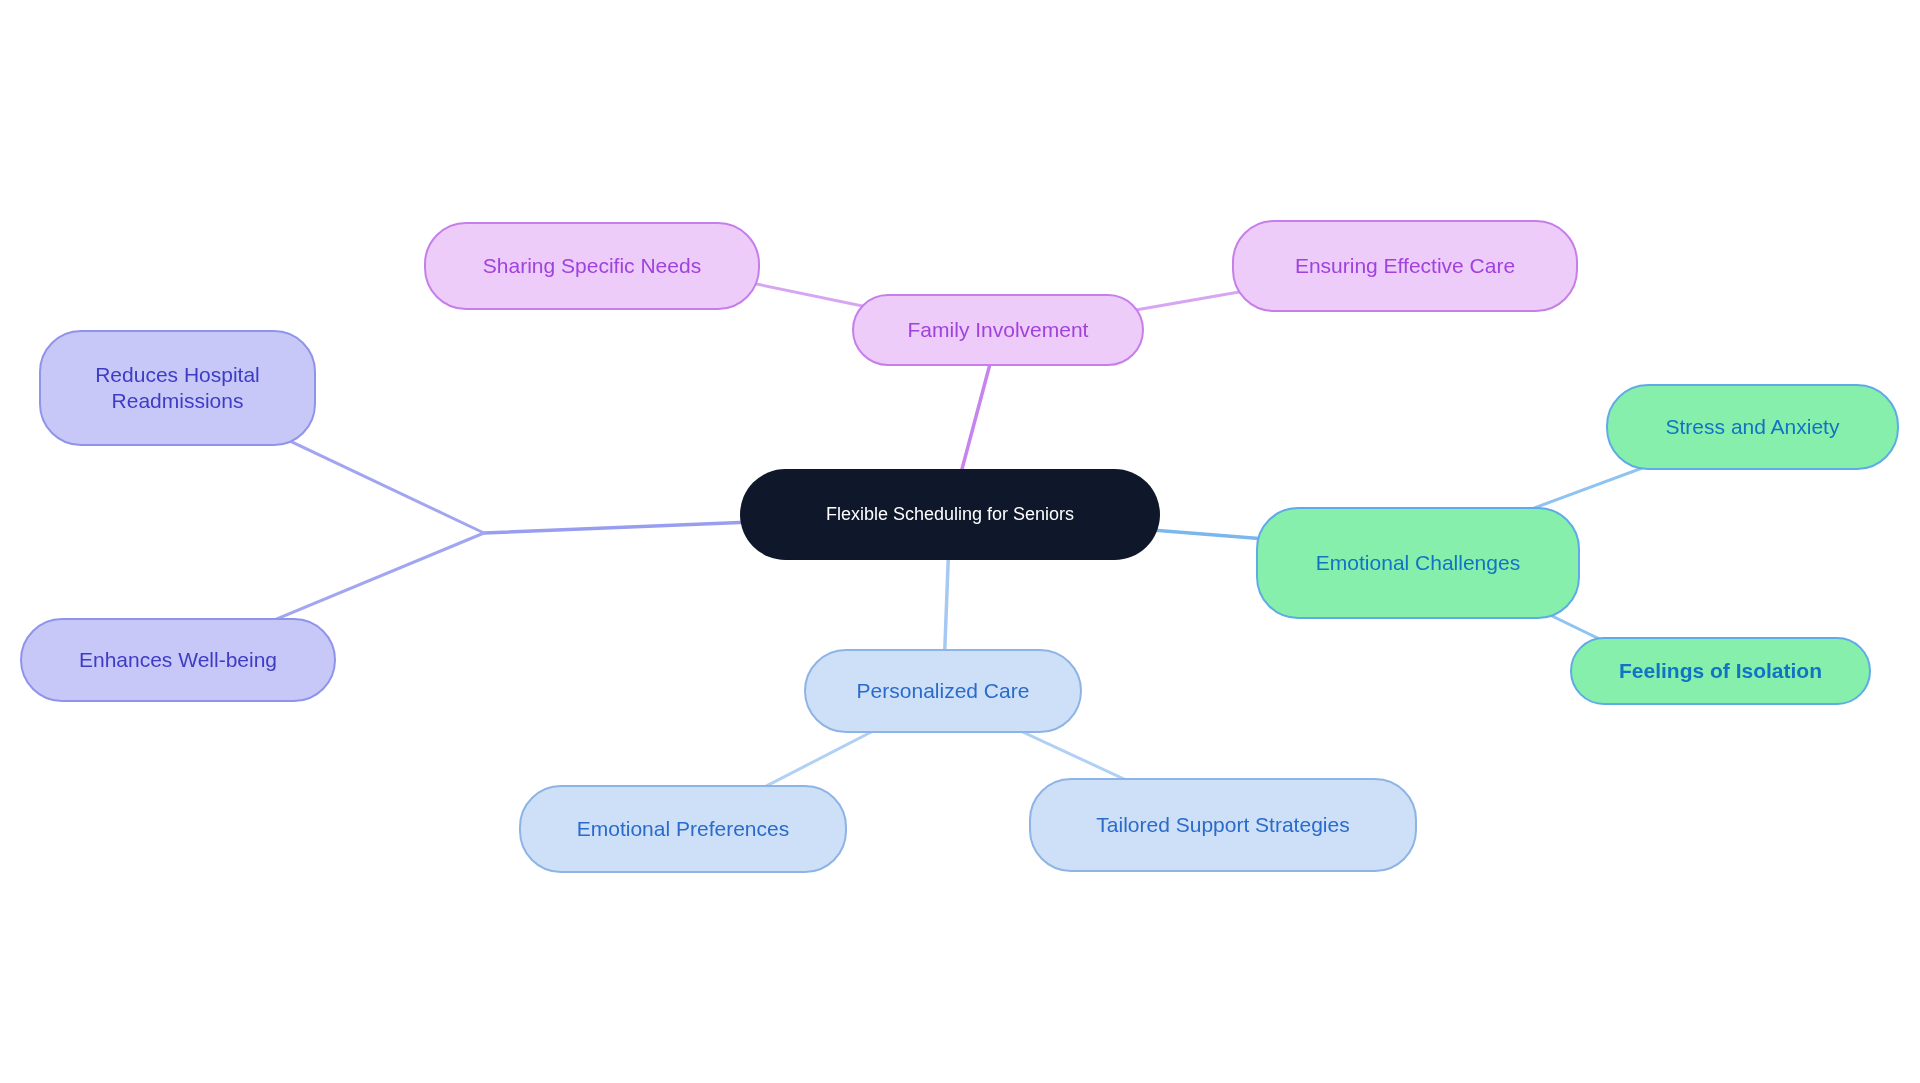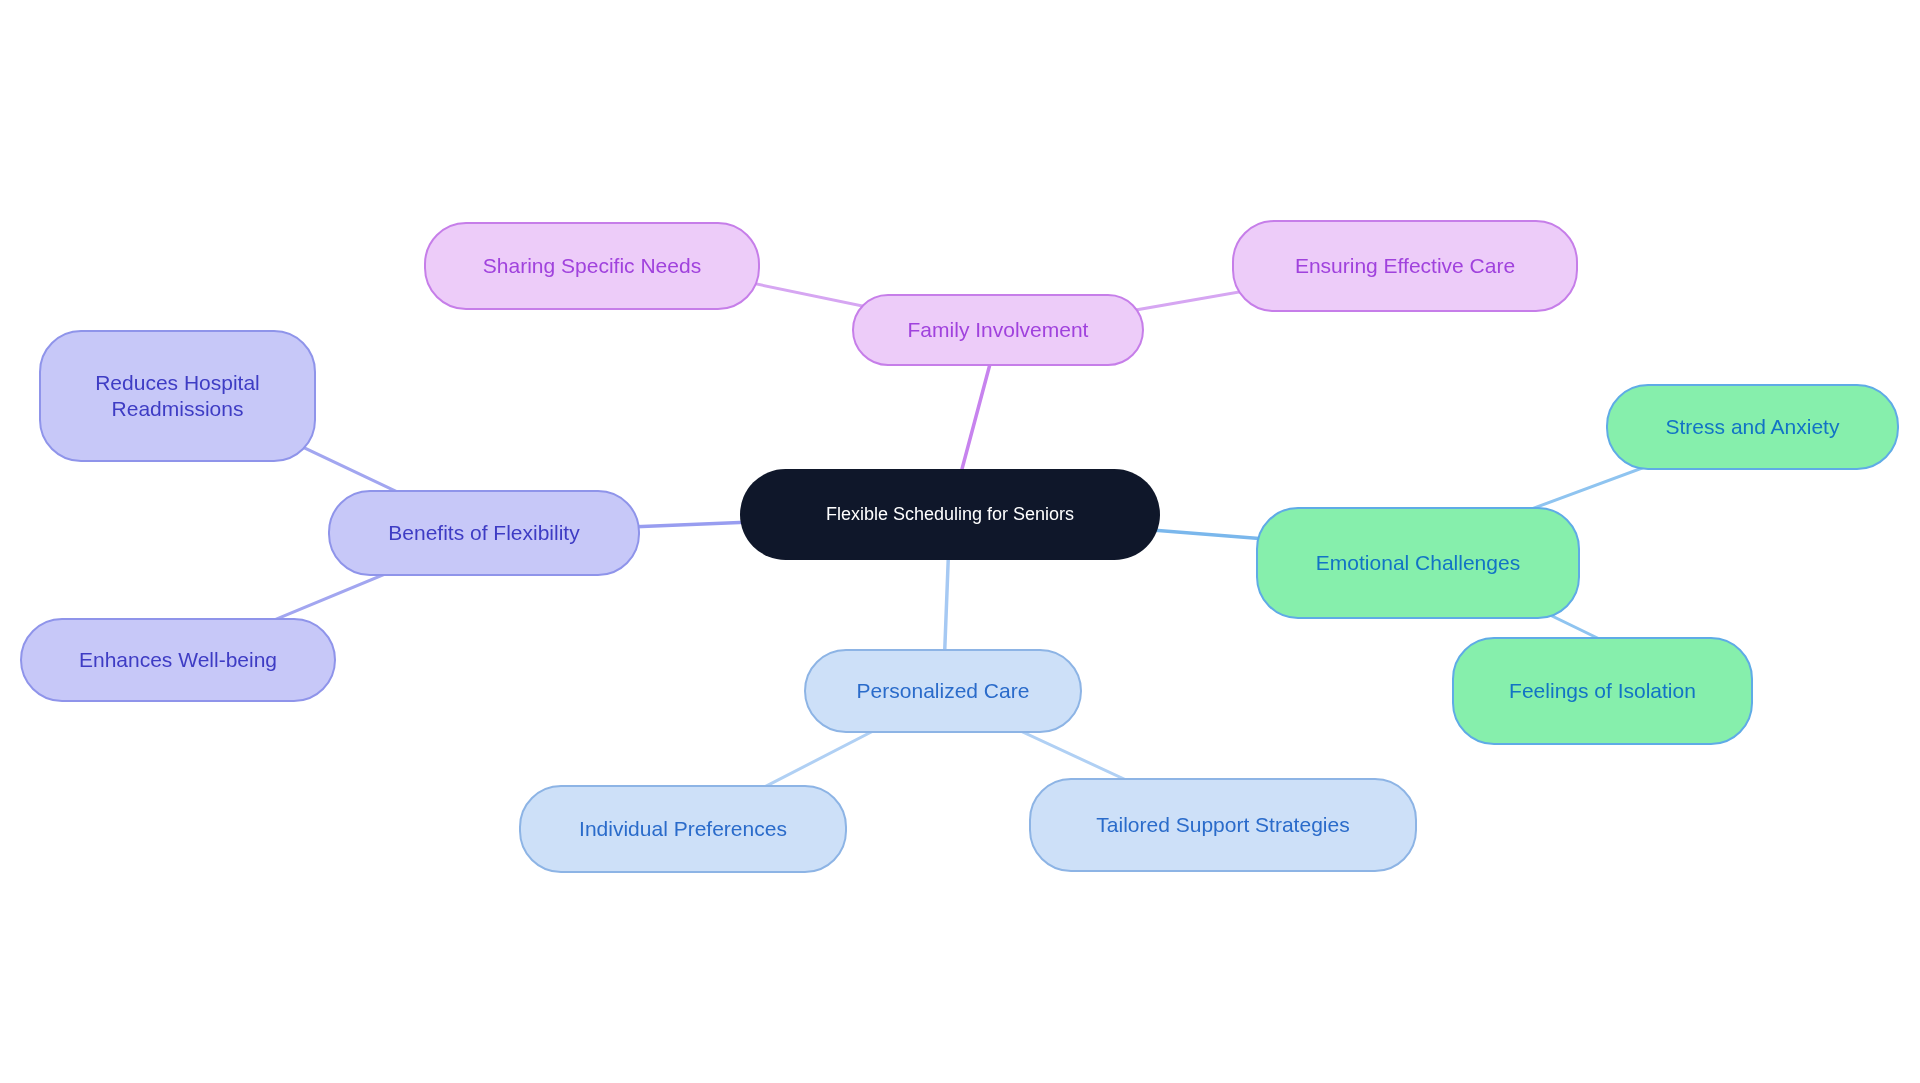--- a/index.html
+++ b/index.html
@@ -80,43 +80,40 @@
   <div class="node node-family" style="left:852px;top:294px;width:292px;height:72px;">
     <span>Family Involvement</span>
   </div>
   <div class="node node-family" style="left:424px;top:206px;width:336px;height:88px;margin-top:16px;">
     <span>Sharing Specific Needs</span>
   </div>
   <div class="node node-family" style="left:1232px;top:220px;width:346px;height:92px;">
     <span>Ensuring Effective Care</span>
   </div>
 
-  <div class="node node-benefits" style="left:328px;top:490px;width:312px;height:86px;">
-    <span>Benefits of Flexibility</span>
-  </div>
-  <div class="node node-benefits" style="left:39px;top:330px;width:277px;height:132px;">
+  <div class="node node-benefits" style="left:39px;top:330px;width:277px;height:116px;">
     <span>Reduces Hospital Readmissions</span>
   </div>
   <div class="node node-benefits" style="left:20px;top:618px;width:316px;height:84px;">
     <span>Enhances Well-being</span>
   </div>
 
   <div class="node node-emotional" style="left:1256px;top:507px;width:324px;height:112px;">
     <span>Emotional Challenges</span>
   </div>
   <div class="node node-emotional" style="left:1606px;top:384px;width:293px;height:86px;">
     <span>Stress and Anxiety</span>
   </div>
-  <div class="node node-emotional" style="left:1452px;top:637px;width:301px;height:108px;">
+  <div class="node node-emotional" style="left:1570px;top:637px;width:301px;height:68px;font-weight:bold;">
     <span>Feelings of Isolation</span>
   </div>
 
   <div class="node node-personalized" style="left:804px;top:649px;width:278px;height:84px;">
     <span>Personalized Care</span>
   </div>
   <div class="node node-personalized" style="left:519px;top:785px;width:328px;height:88px;">
-    <span>Individual Preferences</span>
+    <span>Emotional Preferences</span>
   </div>
   <div class="node node-personalized" style="left:1029px;top:778px;width:388px;height:94px;">
     <span>Tailored Support Strategies</span>
   </div>
 
 </div>
 
 </body></html>

